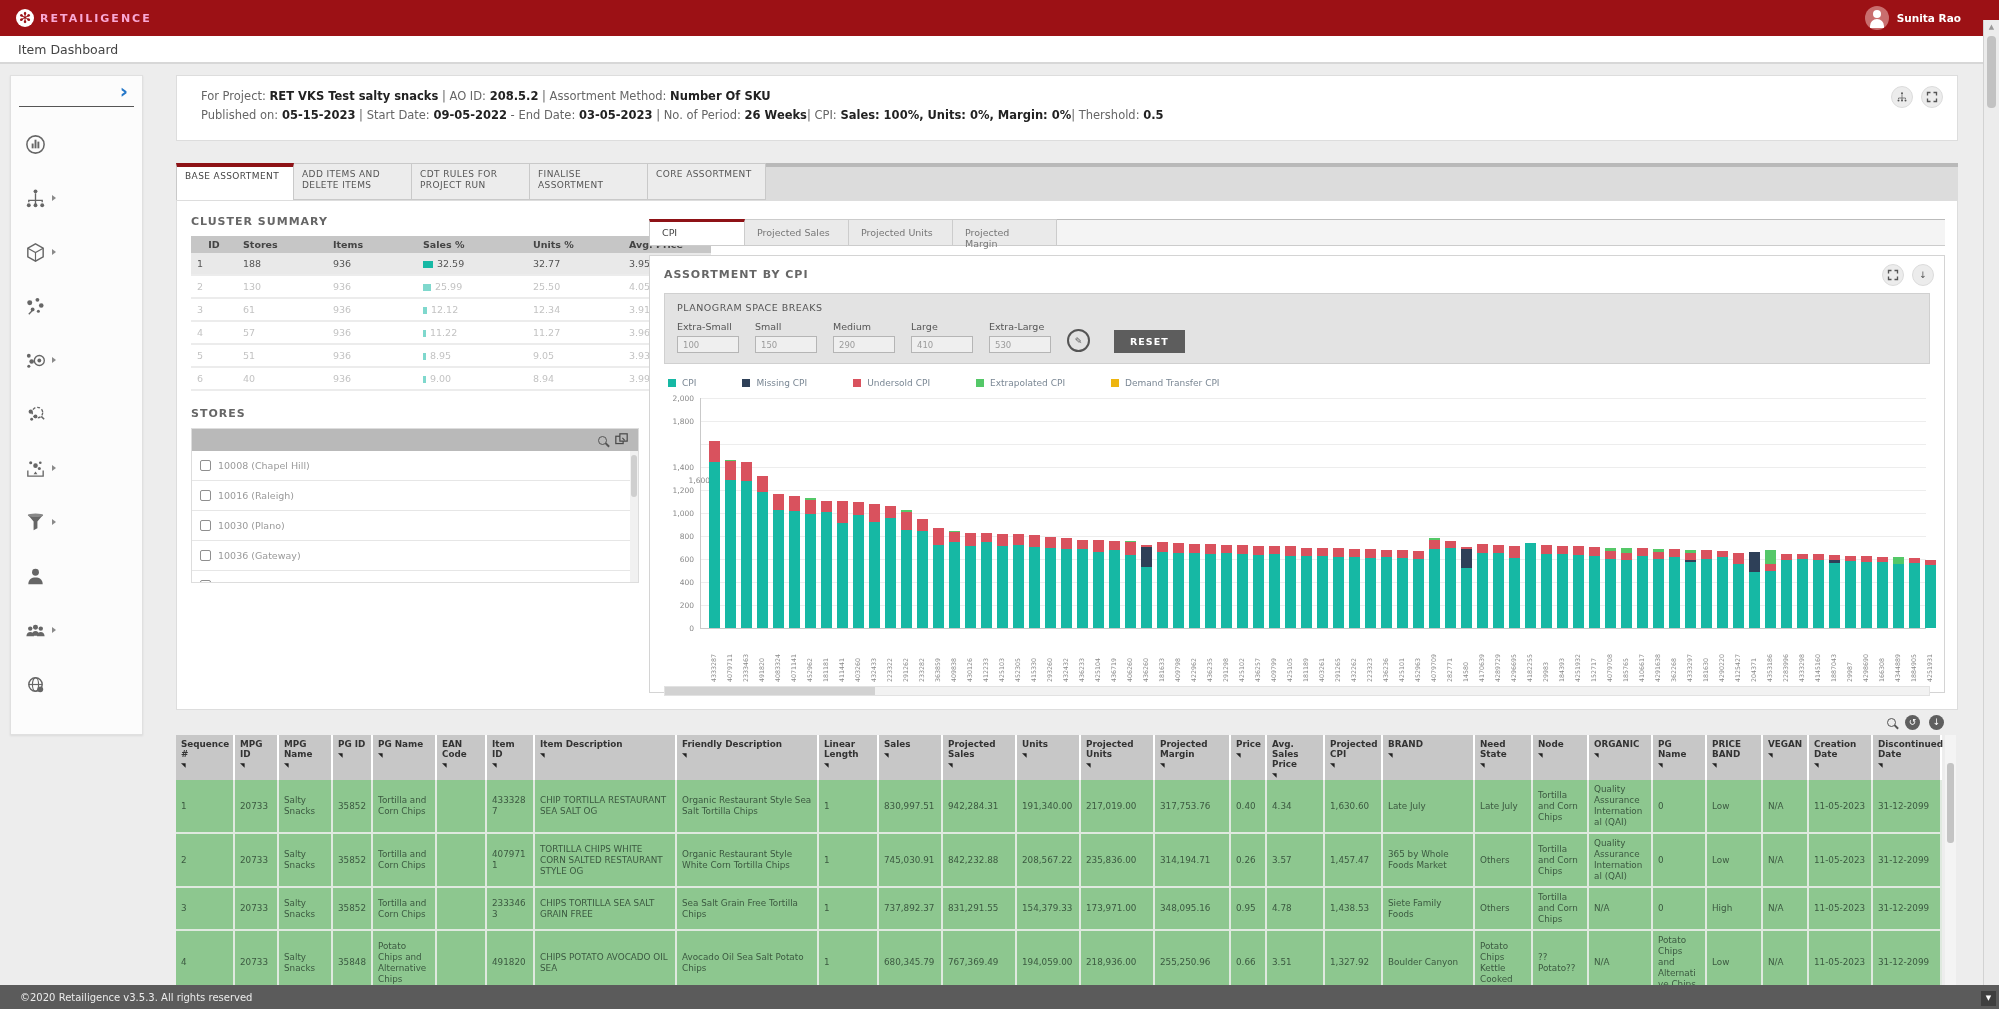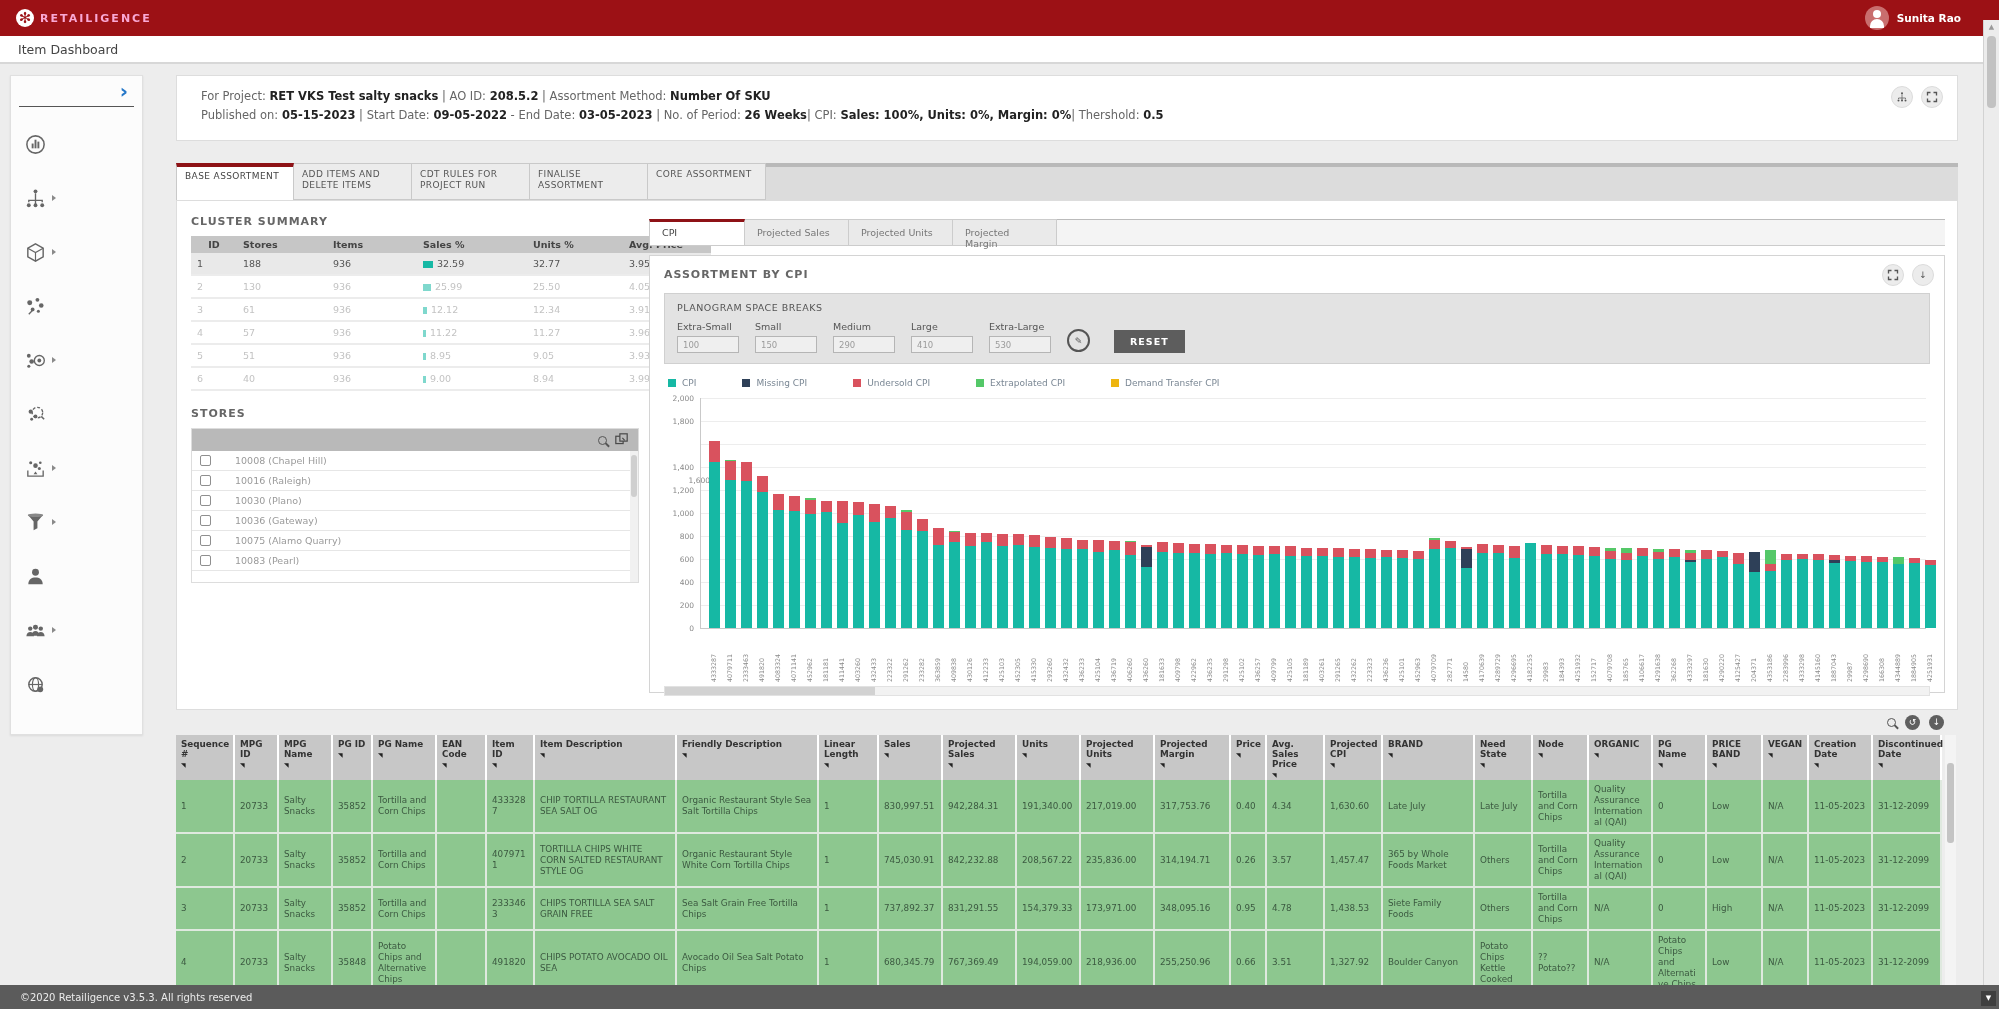--- a/index.html
+++ b/index.html
@@ -48,21 +48,21 @@
   .left-col{position:absolute;left:14px;top:14px;width:448px;}
   .cl-table{margin-top:8px;width:448px;border-collapse:collapse;table-layout:fixed;}
   .cl-table th{background:#c6c6c6;color:#444;font-size:9.5px;text-align:left;padding:3px 6px;font-weight:bold;}
   .cl-table td{font-size:9.5px;padding:3px 6px;border-bottom:2px solid #ececec;color:#c3c3c3;background:#fff;height:15px;}
   .cl-table tr.sel td{background:#e9e9e9;color:#555;}
   .salesbar{display:inline-block;height:7px;background:#16b8a4;vertical-align:middle;margin-right:4px;}
   
   .stores-wrap{margin-top:16px;}
   .stores-box{margin-top:8px;width:448px;height:155px;border:1px solid #ddd;box-sizing:border-box;overflow:hidden;position:relative;}
   .stores-head{height:22px;background:#b9b9b9;display:flex;align-items:center;justify-content:flex-end;gap:8px;padding-right:10px;}
-  .store-row{height:20px;display:flex;align-items:center;gap:24px;padding-left:8px;border-bottom:1px solid #e6e6e6;box-sizing:border-box;}
+  .store-row{height:30px;display:flex;align-items:center;gap:7px;padding-left:8px;border-bottom:1px solid #e6e6e6;box-sizing:border-box;}
   .cb{width:9px;height:9px;border:1px solid#8f8f8f;border-radius:2px;background:#fff;flex:none;}
   .store-lbl{font-size:9.5px;color:#9a9a9a;}
   .stores-scroll{position:absolute;right:0;top:22px;bottom:0;width:8px;background:#f1f1f1;}
   .stores-scroll i{position:absolute;left:1px;top:4px;width:6px;height:42px;background:#cfcfcf;border-radius:3px;}
   
   .right-col{position:absolute;left:472px;top:18px;right:12px;}
   .sub-tabs{display:flex;height:27px;}
   .stab{box-sizing:border-box;background:#eaeaea;border:1px solid #ccc;border-left:none;padding:7px 12px 0 12px;font-size:9.5px;color:#777;cursor:pointer;width:104px;}
   .stab:first-child{border-left:1px solid #ccc;width:96px;}
   .stab.active{background:#fff;border-top:3px solid #8e1216;color:#444;padding-top:5px;}

